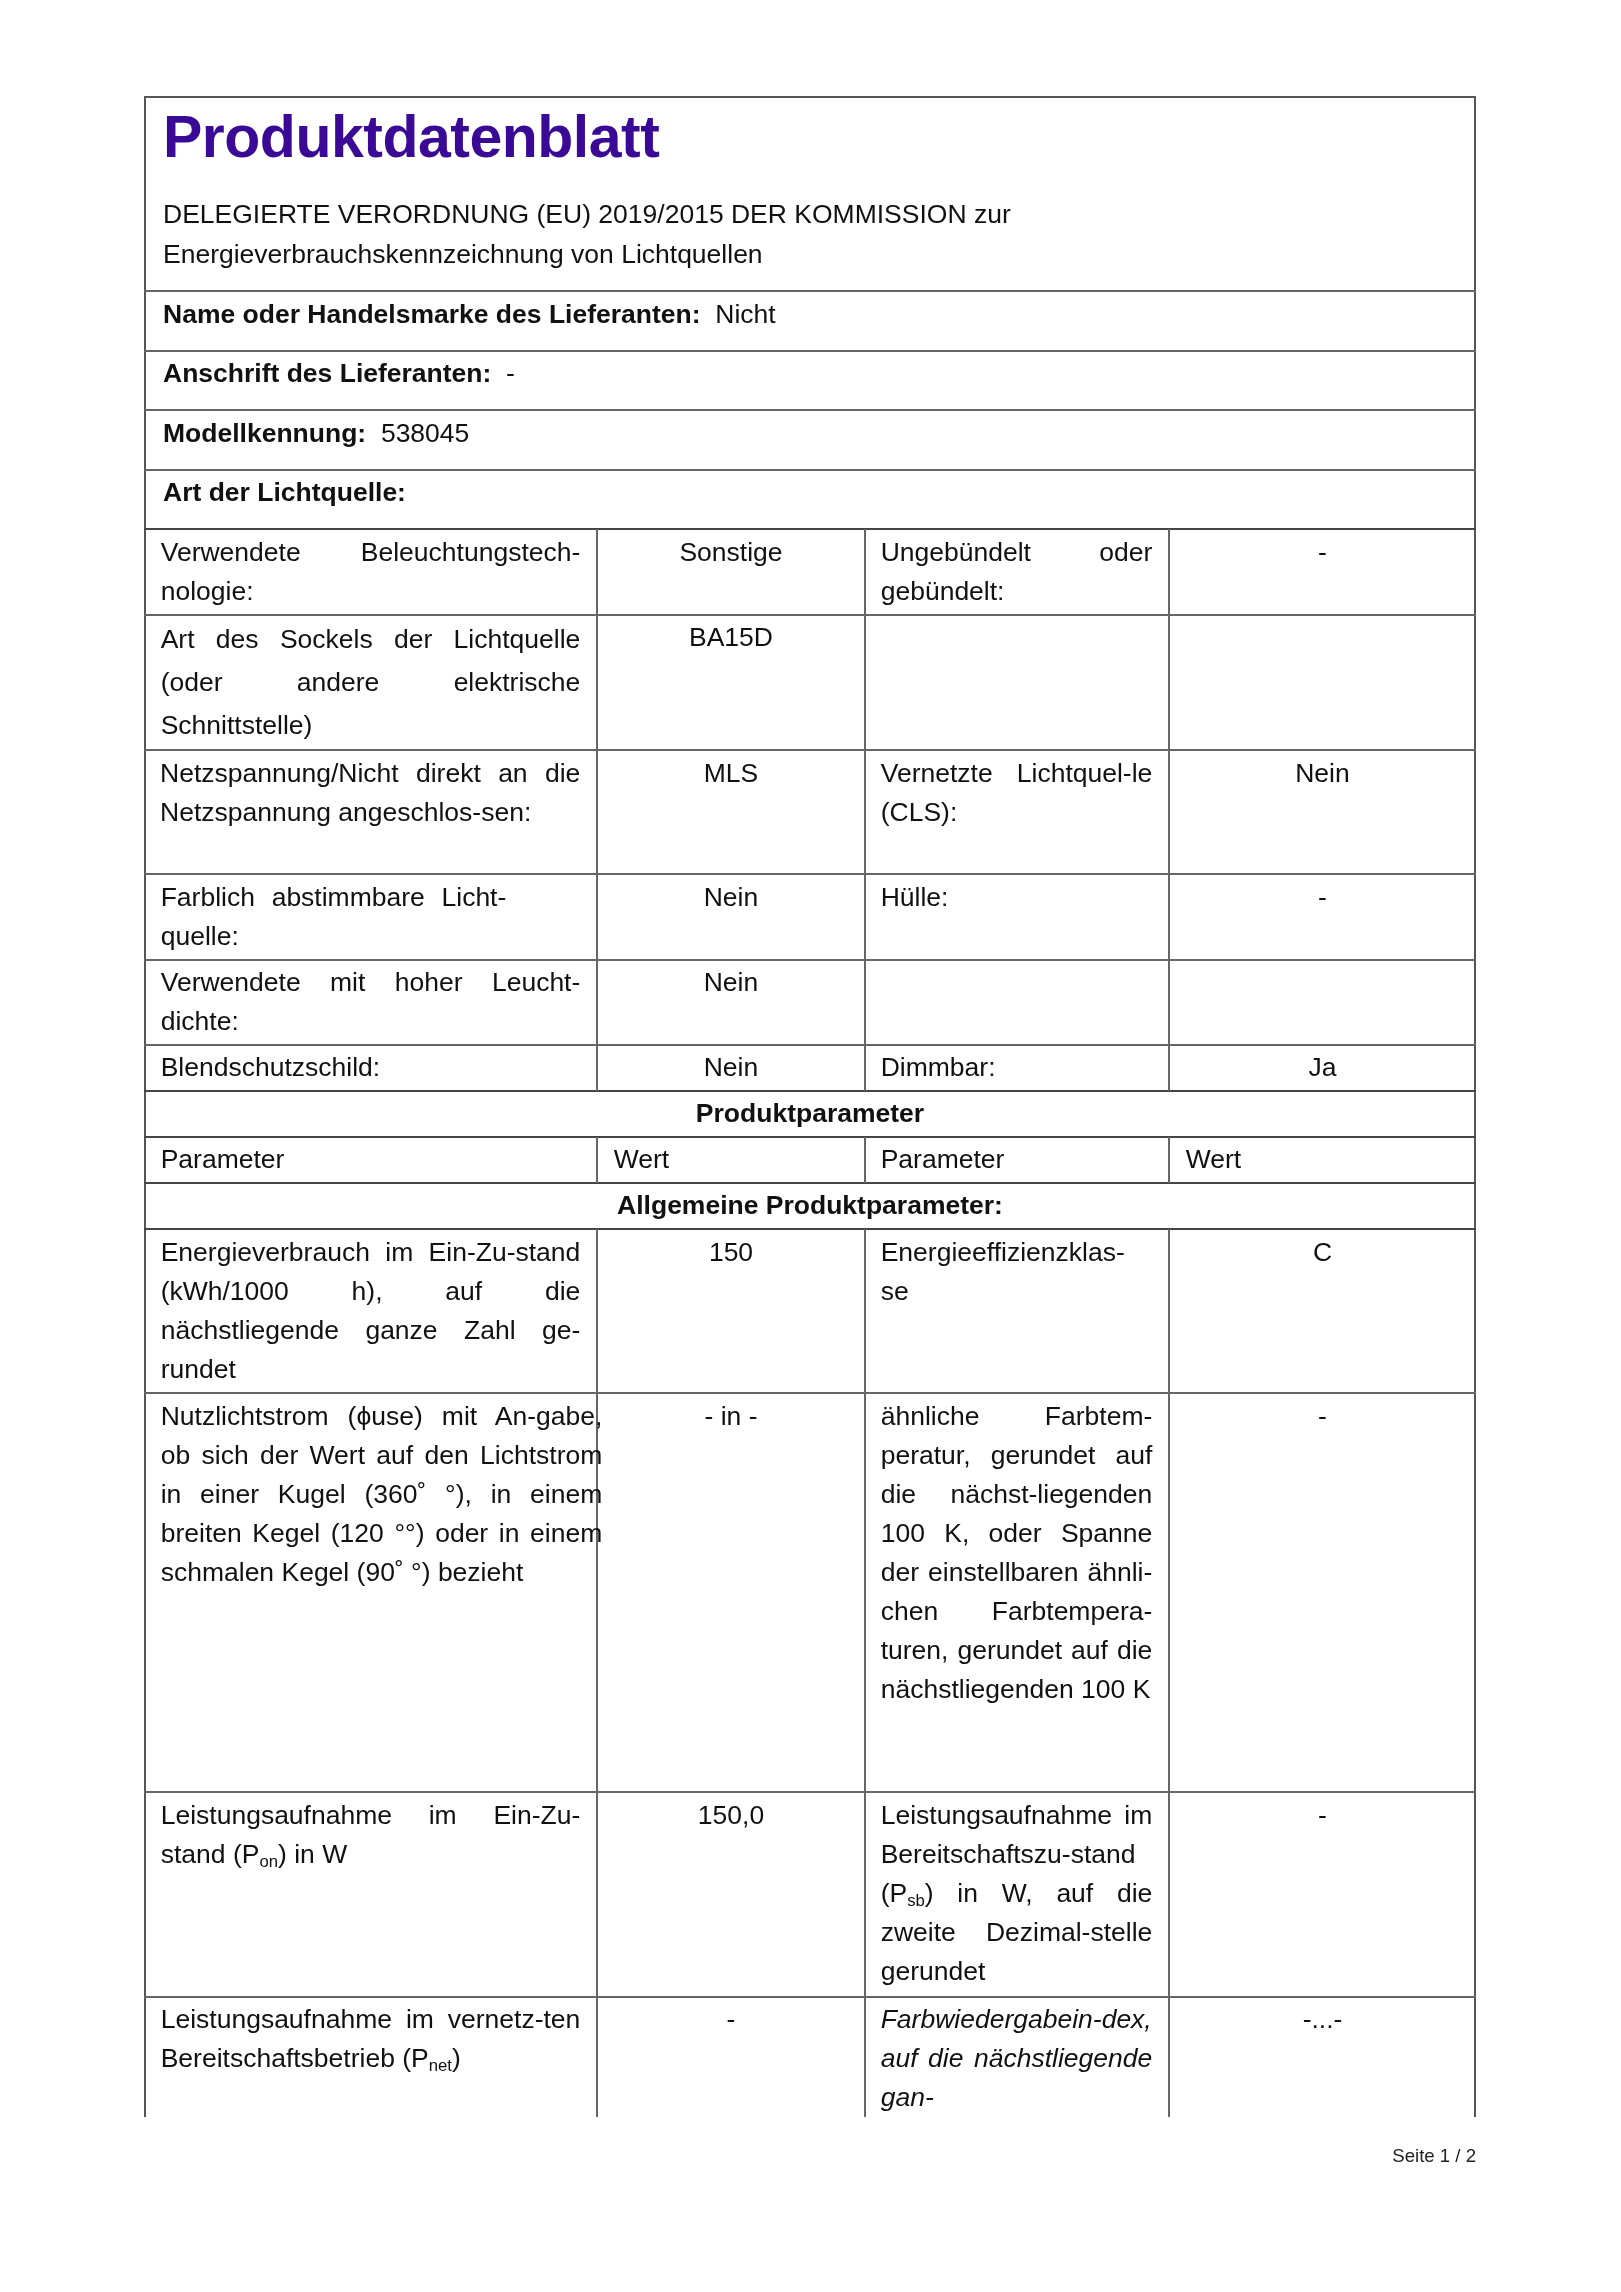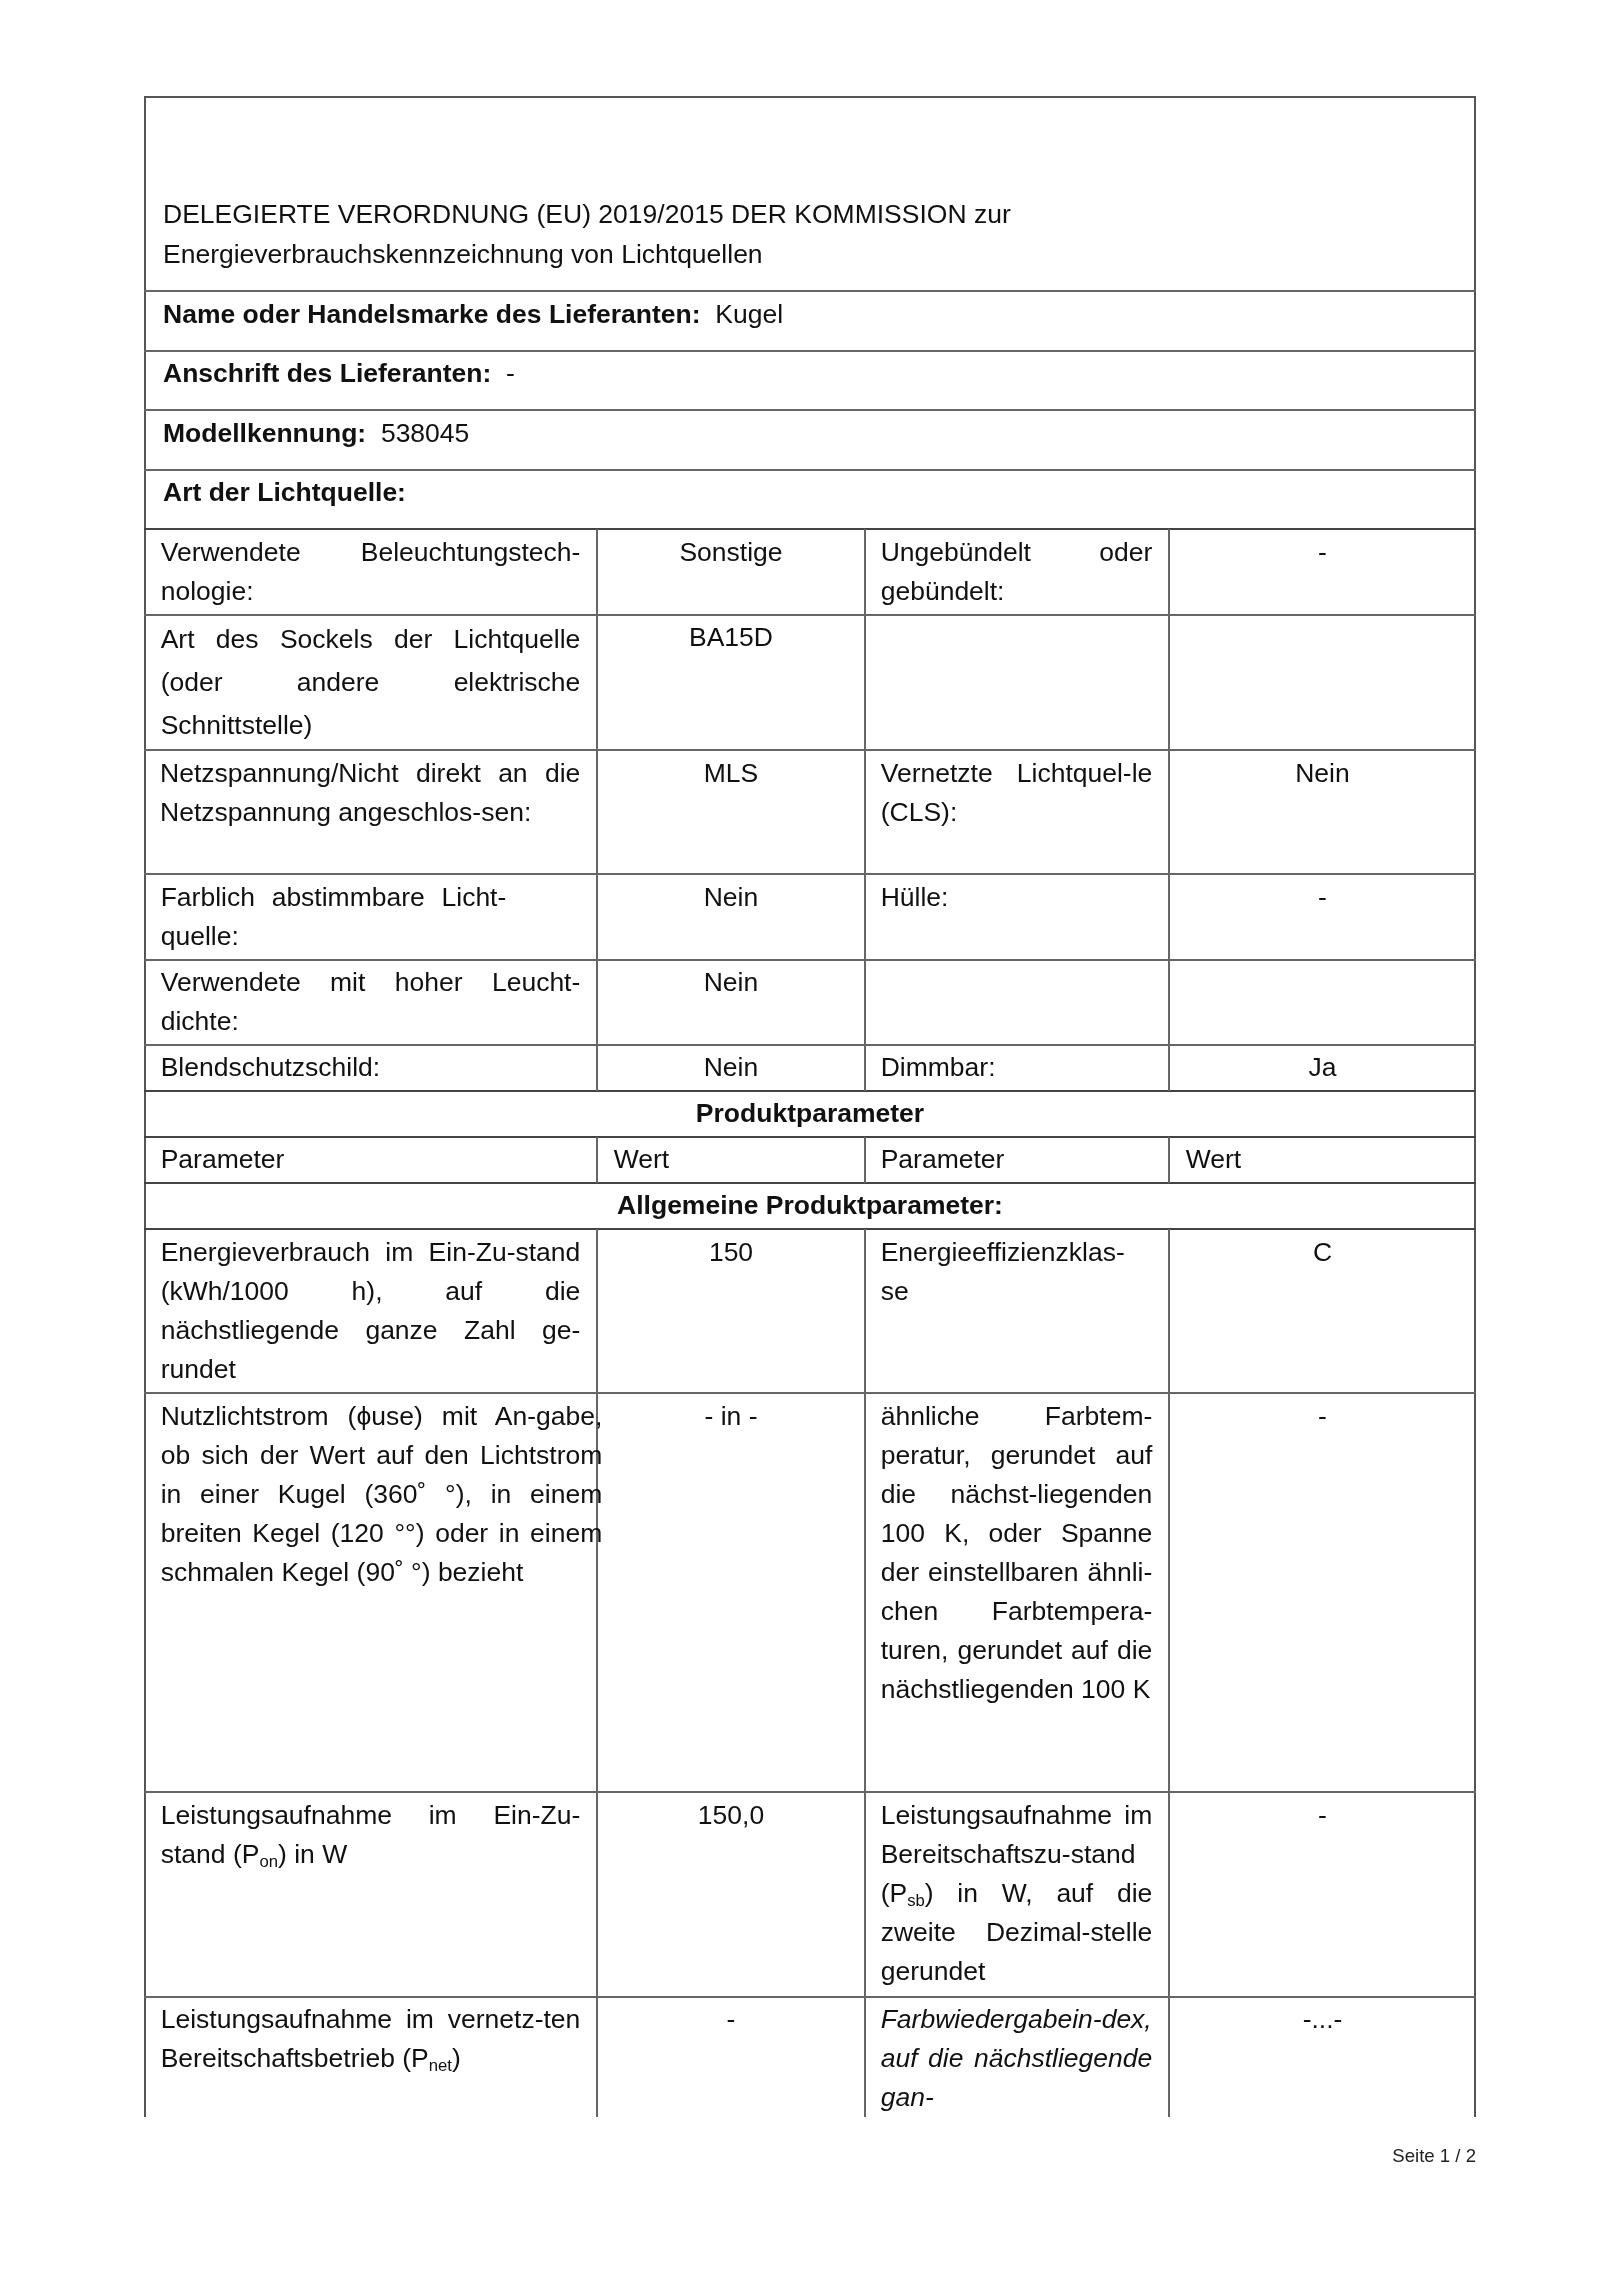--- a/index.html
+++ b/index.html
@@ -54,28 +54,29 @@
   <div class="vline" style="left:1168px; top:529px; height:562px;"></div>
 
   <div class="vline" style="left:596px; top:1137px; height:46px;"></div>
   <div class="vline" style="left:864px; top:1137px; height:46px;"></div>
   <div class="vline" style="left:1168px; top:1137px; height:46px;"></div>
 
   <div class="vline" style="left:596px; top:1229px; height:888px;"></div>
   <div class="vline" style="left:864px; top:1229px; height:888px;"></div>
   <div class="vline" style="left:1168px; top:1229px; height:888px;"></div>
 
+  <div class="title">Produktdatenblatt</div>
   <div class="subtitle">
     <div>DELEGIERTE VERORDNUNG (EU) 2019/2015 DER KOMMISSION zur</div>
     <div>Energieverbrauchskennzeichnung von Lichtquellen</div>
   </div>
 
   <div class="rowtext" style="top:295px">
     <b>Name oder Handelsmarke des Lieferanten:</b>&nbsp;
-    <span>Kugel</span>
+    <span>Nicht</span>
   </div>
   <div class="rowtext" style="top:354px">
     <b>Anschrift des Lieferanten:</b>&nbsp;
     <span>-</span>
   </div>
   <div class="rowtext" style="top:414px">
     <b>Modellkennung:</b>&nbsp;
     <span>538045</span>
   </div>
   <div class="rowtext" style="top:473px">

